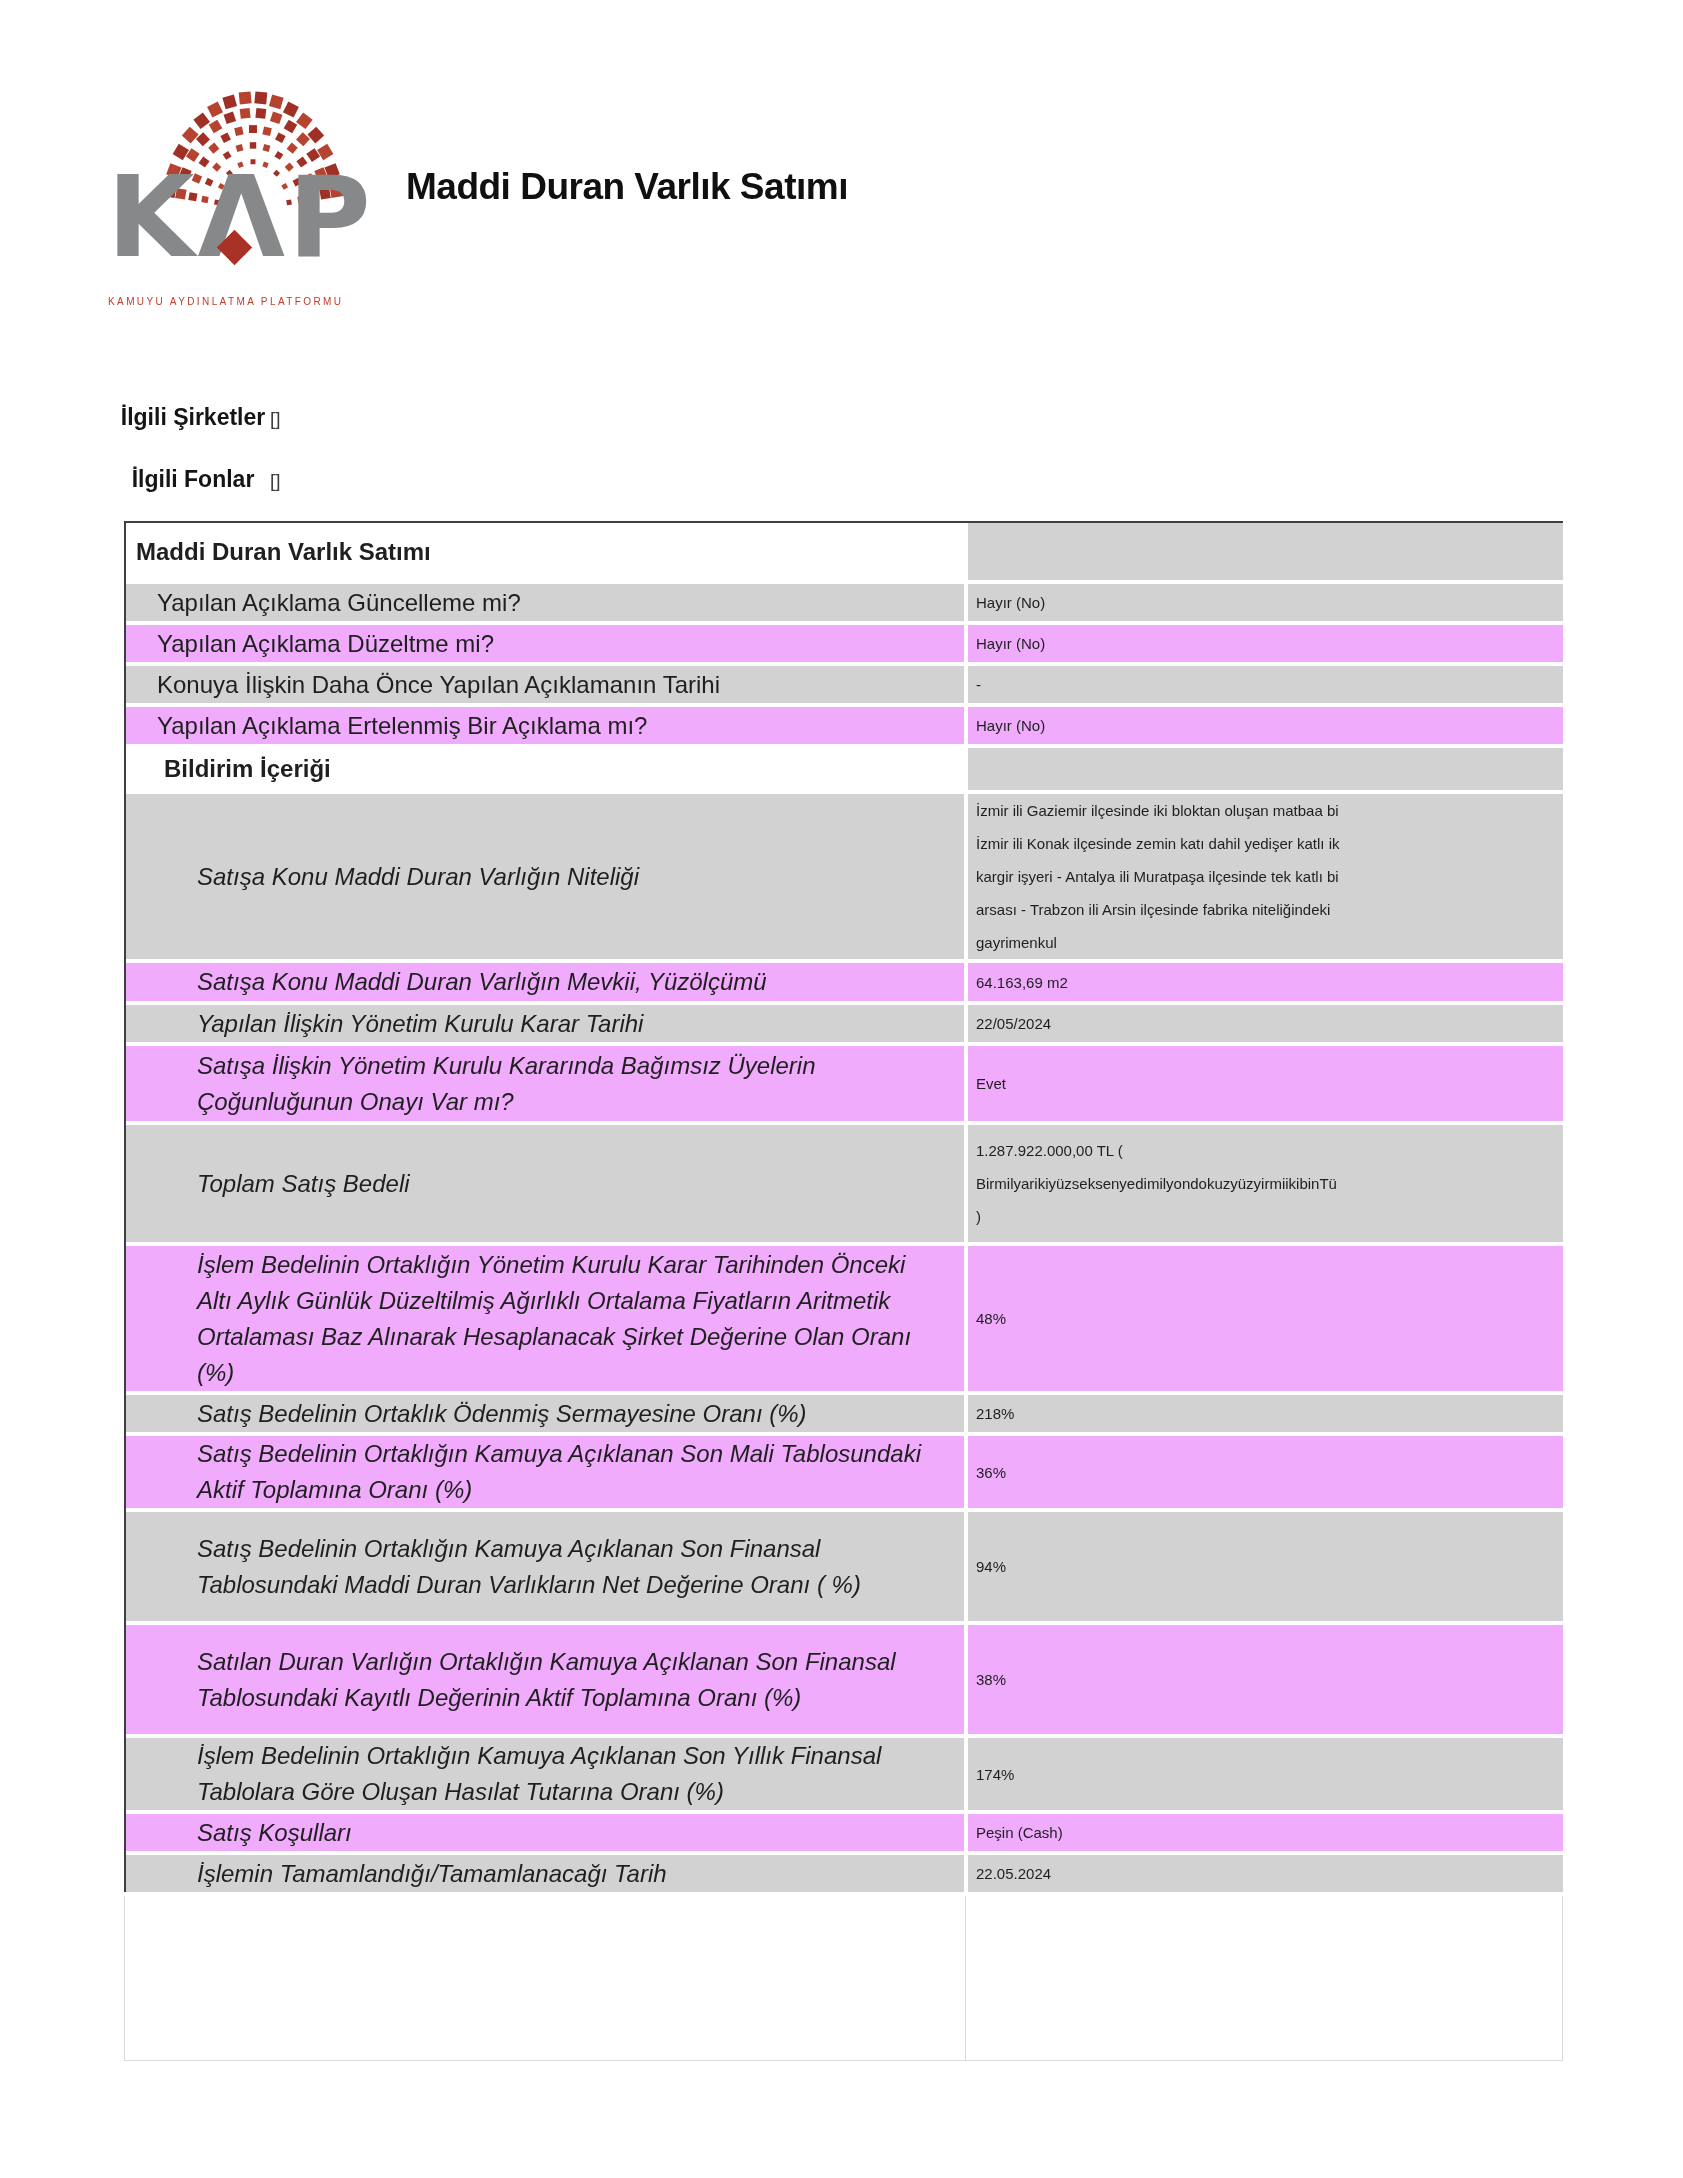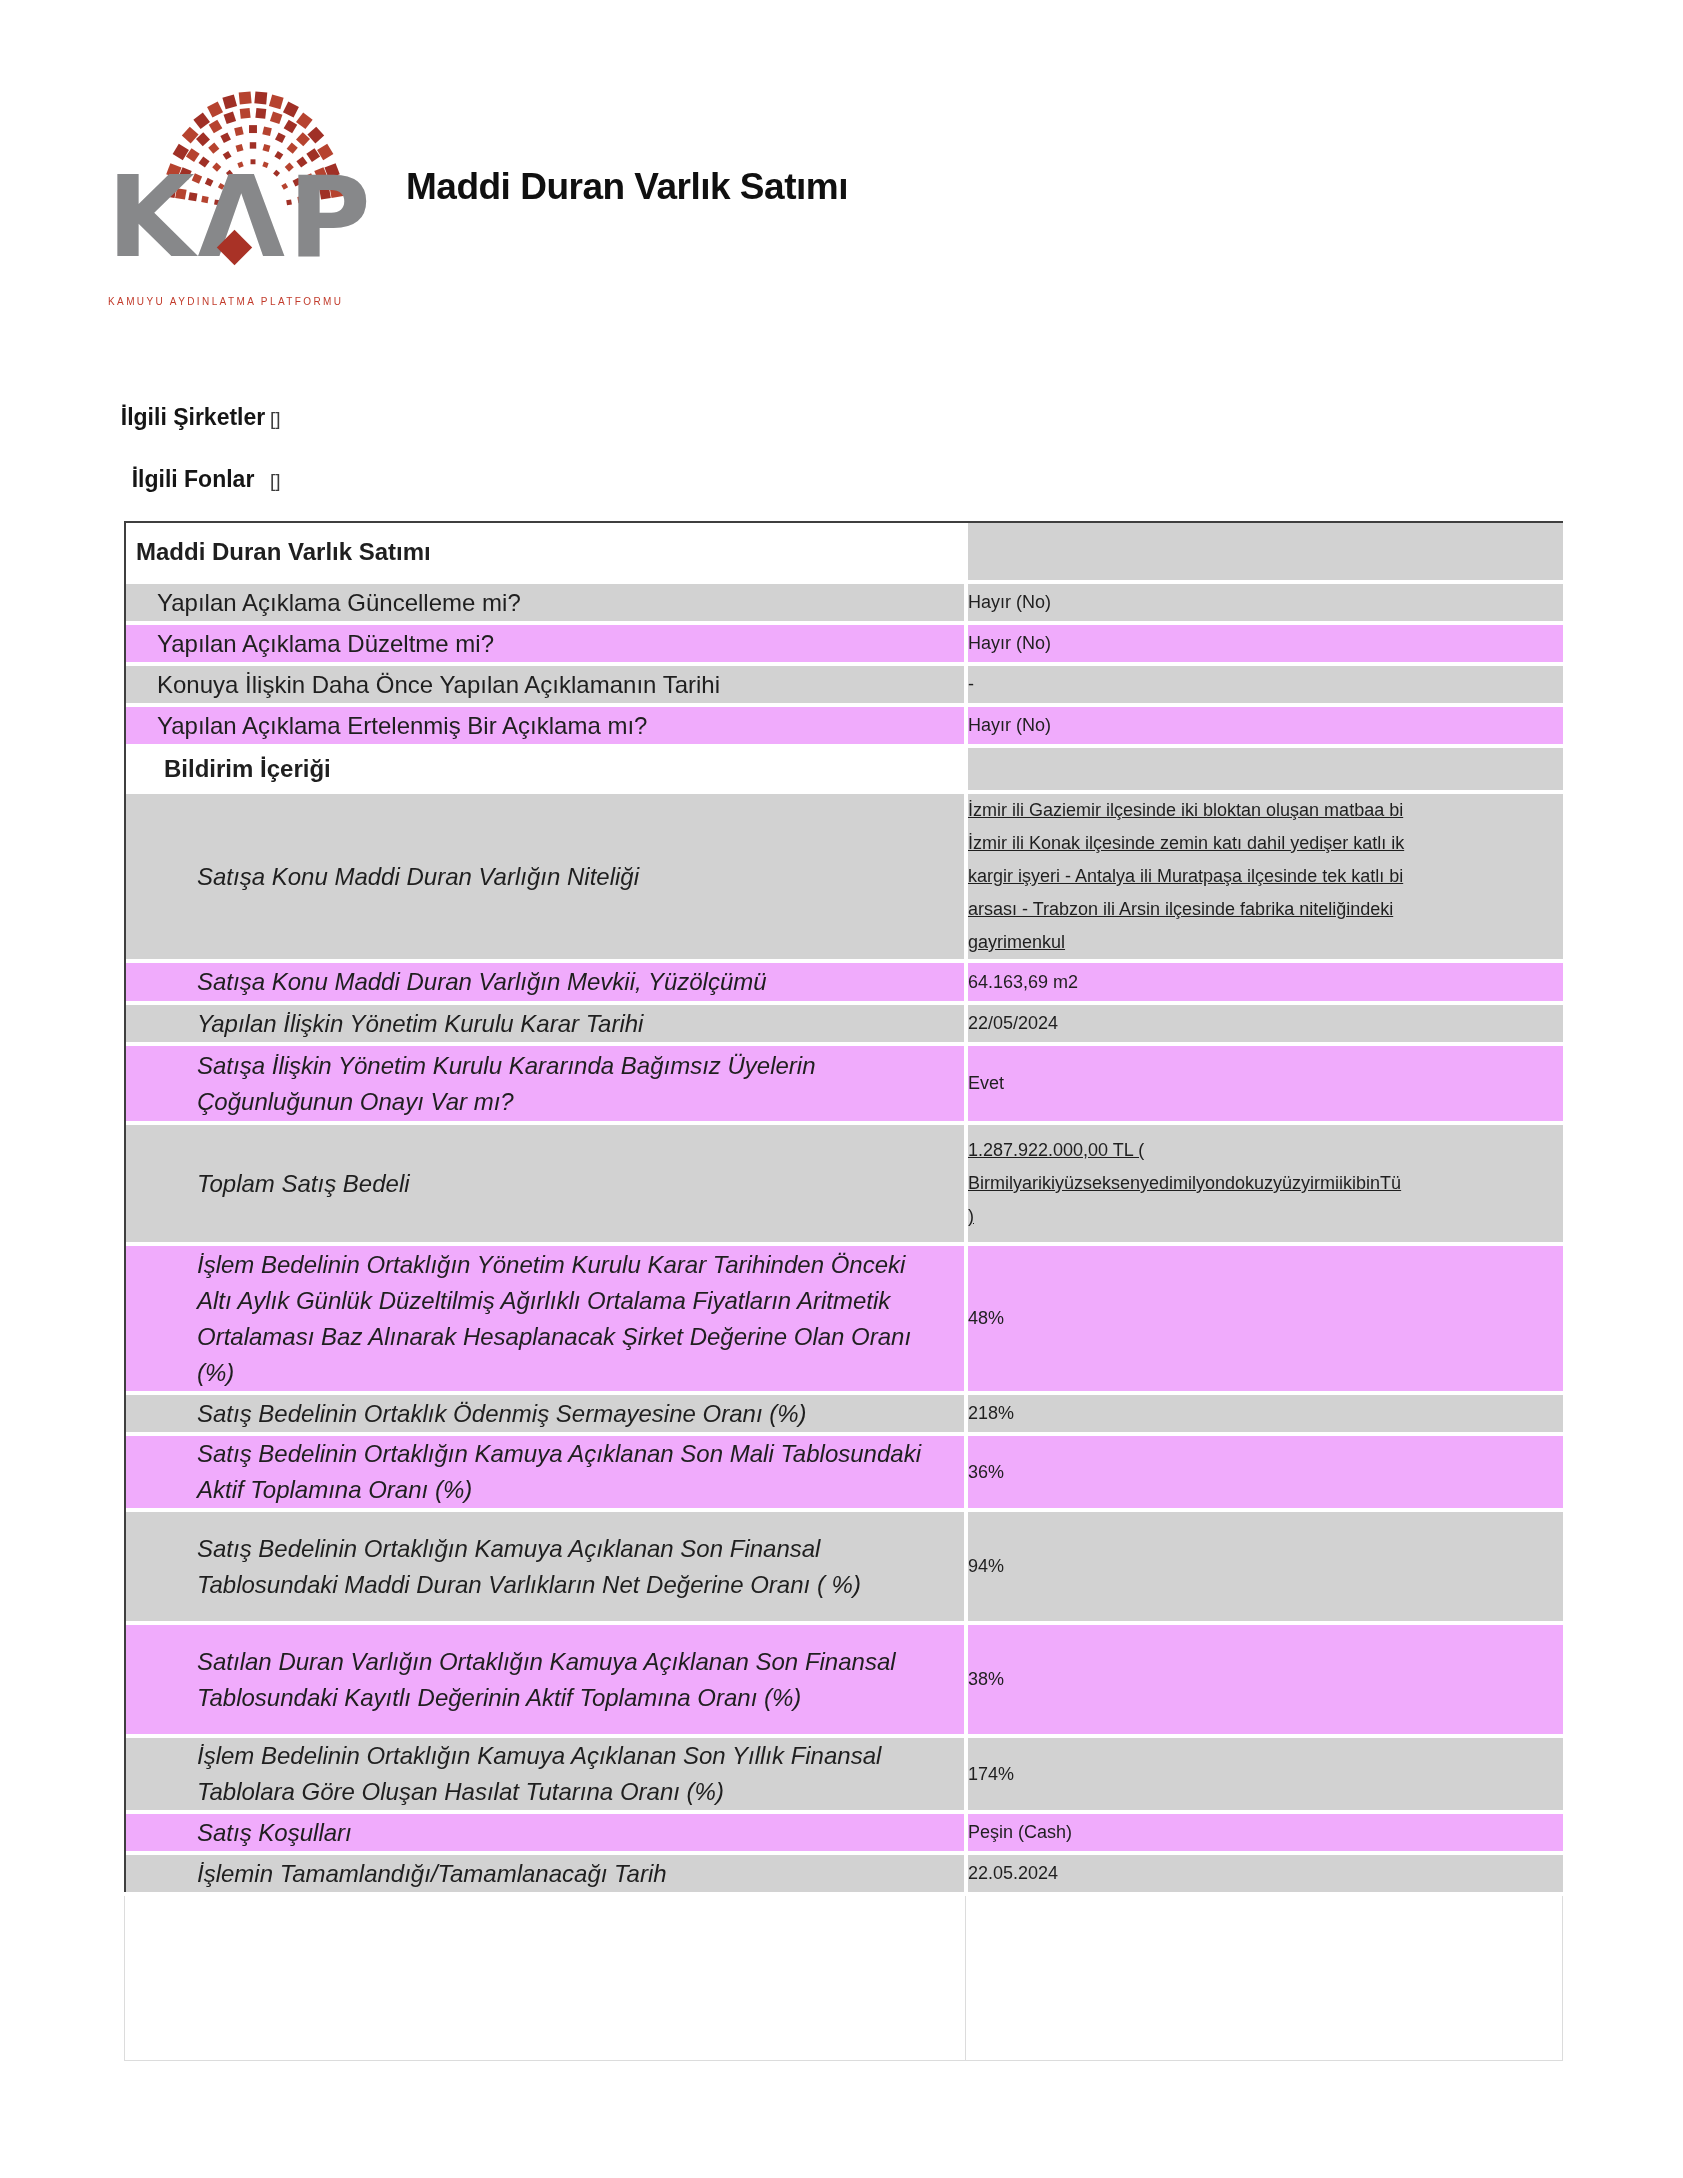--- a/index.html
+++ b/index.html
@@ -47,31 +47,31 @@
     position:absolute;left:124px;top:521px;width:1439px;
     border-top:2px solid var(--border-dark);
   }
   .table-main{border-left:2px solid var(--border-dark);padding-top:0;}
   .t-row{
     display:grid;grid-template-columns:838px 595px;column-gap:4px;
     margin-bottom:4px;
   }
   .cell{display:flex;align-items:center;overflow:hidden;}
   .cell-label{font-size:24px;line-height:36px;padding-right:30px;box-sizing:border-box;}
-  .cell-value{font-size:18px;line-height:33px;white-space:nowrap;}
+  .cell-value{font-size:15px;line-height:33px;padding-left:8px;white-space:nowrap;}
   .lvl0 .cell-label{padding-left:10px;font-weight:bold;}
   .lvl1 .cell-label{padding-left:31px;}
   .lvl1h .cell-label{padding-left:38px;font-weight:bold;}
   .lvl2 .cell-label{padding-left:71px;font-style:italic;}
   .bg-gray .cell{background:var(--cell-gray);}
   .bg-white .cell{background:#f0abfc;}
   .hdr .cell-label{background:#ffffff;}
   .hdr .cell-value{background:var(--cell-gray);}
   .value-lines{display:flex;flex-direction:column;justify-content:center;width:100%;}
-  .vline{white-space:nowrap;overflow:hidden;line-height:33px;text-decoration:underline;}
+  .vline{white-space:nowrap;overflow:hidden;line-height:33px;}
   .empty-section{
     position:relative;height:164px;
     border-left:1px solid var(--border-light);
     border-right:1px solid var(--border-light);
     border-bottom:1px solid var(--border-light);
     background:#ffffff;
   }
   .empty-section::after{
     content:"";position:absolute;left:840px;top:0;bottom:0;width:1px;
     background:var(--border-light);

